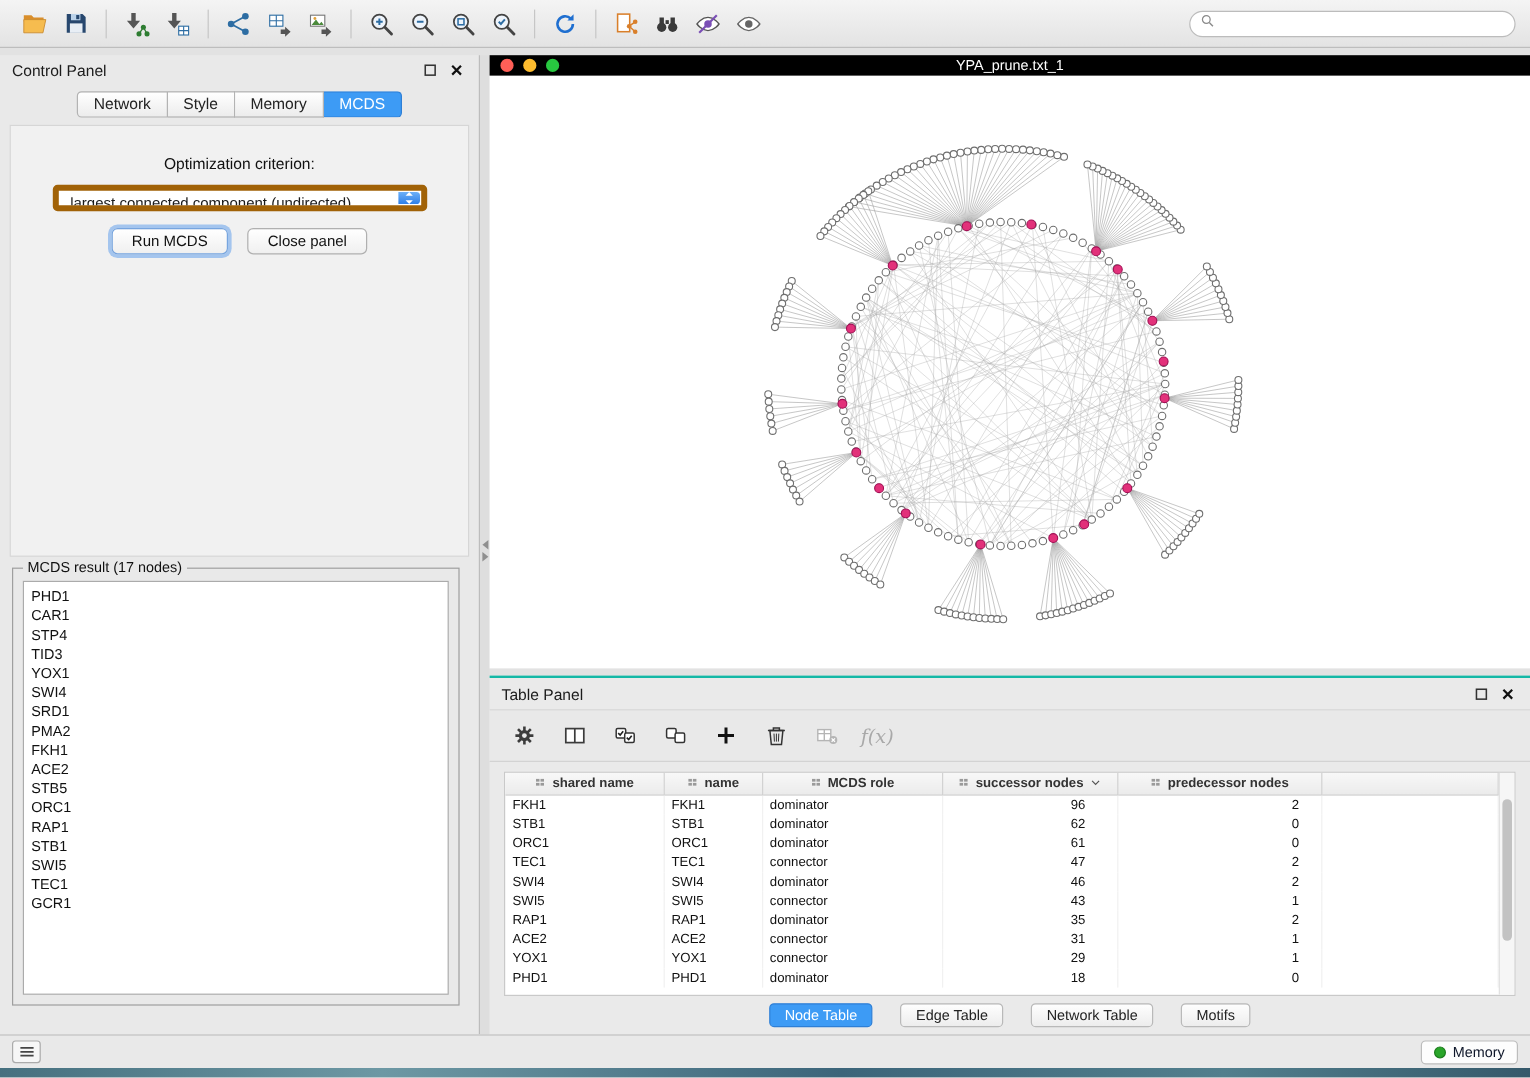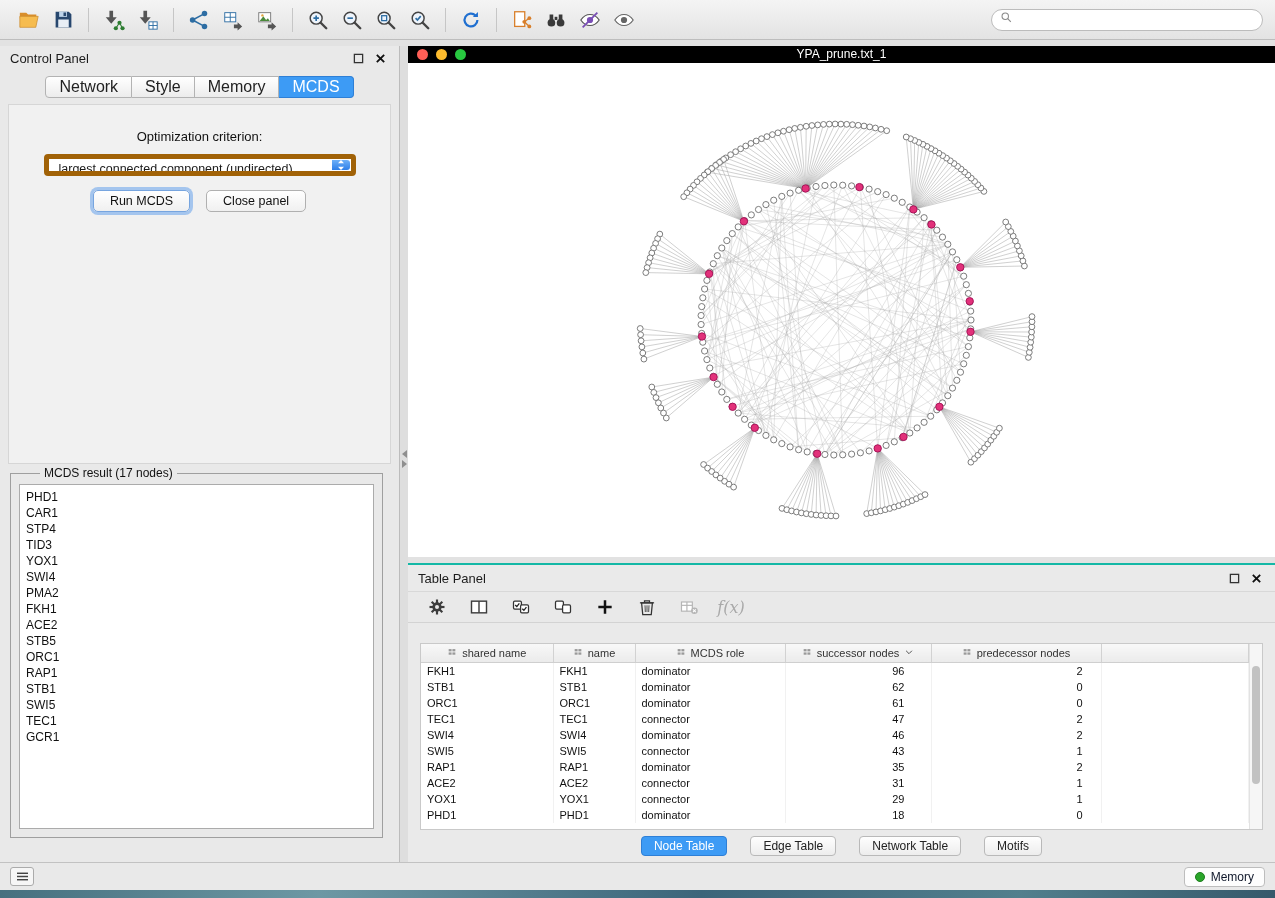--- a/index.html
+++ b/index.html
@@ -13,58 +13,58 @@
 .sep{width:1px;height:24px;background:#c6c6c6;margin:0 8px}
 .search{margin-left:auto;width:272px;height:22px;border:1px solid #bcbcbc;border-radius:12px;background:#fff;display:flex;align-items:center;padding:0 8px;gap:6px}
 .search input{border:none;outline:none;flex:1;font-size:12px;background:transparent}
 
 
 .control-panel{position:absolute;top:46px;left:0;width:400px;bottom:36px;background:#e9e9e9;border-right:1px solid #bcbcbc}
 .cp-header{height:24px;display:flex;align-items:center;padding:0 10px;font-size:13px;color:#1c1c1c}
 .cp-header .spacer{flex:1}
 .winbtn{width:17px;height:17px;display:flex;align-items:center;justify-content:center;margin-left:5px}
 .cp-tabs{display:flex;justify-content:center;margin-top:6px}
-.cp-tab{font-size:16px;padding:3px 13px;background:linear-gradient(#ffffff,#ececec);border:1px solid #b3b3b3;border-left:none;color:#222;line-height:14px}
+.cp-tab{font-size:13px;padding:3px 13px;background:linear-gradient(#ffffff,#ececec);border:1px solid #b3b3b3;border-left:none;color:#222;line-height:14px}
 .cp-tab:first-child{border-left:1px solid #b3b3b3;border-radius:4px 0 0 4px}
 .cp-tab:last-child{border-radius:0 4px 4px 0}
 .cp-tab.selected{background:#3d9bf5;color:#fff;border-color:#2e7fd6}
 .cp-inner{position:absolute;top:58px;left:8px;right:8px;height:360px;background:#f1f1f1;border:1px solid #d6d6d6}
 .opt-label{text-align:center;font-size:13px;margin-top:24px;color:#111}
 .opt-select{margin:10px auto 0;width:312px;height:22px;position:relative;background:#fff;border:5px solid #a16207;border-radius:4px;font-size:12.5px;line-height:20px;padding:0 26px 0 10px;white-space:nowrap;overflow:hidden}
 .opt-stepper{position:absolute;right:1px;top:1px;bottom:1px;width:18px;background:linear-gradient(#6db0f8,#2e7fe8);border-radius:0 3px 3px 0;display:flex;align-items:center;justify-content:center}
 .btn-row{display:flex;justify-content:center;gap:16px;margin-top:14px}
 .mac-btn{font-size:12.5px;height:22px;padding:0 16px;background:linear-gradient(#ffffff,#f0f0f0);border:1px solid #b0b0b0;border-radius:5px;color:#111;font-family:"Liberation Sans",sans-serif}
 .focus-ring{box-shadow:0 0 0 3px rgba(100,160,235,.55);border-color:#77a5df}
 .result-fieldset{position:absolute;left:10px;right:16px;top:420px;bottom:24px;border:1px solid #9f9f9f;padding:4px 8px 8px}
-.result-fieldset legend{font-size:12px;padding:0 4px;margin-left:21px;color:#111}
+.result-fieldset legend{font-size:12px;padding:0 4px;margin-left:0;color:#111}
 .result-list{width:100%;height:100%;background:#fff;border:1px solid #ababab;padding:4px 6px;overflow:hidden;line-height:16px;font-size:12px;color:#111}
 
 
 .v-splitter{position:absolute;left:400px;top:46px;width:8px;bottom:36px;background:#dedede}
 .v-splitter .handle{position:absolute;top:402px;left:0;width:8px;height:22px;display:flex;flex-direction:column;align-items:center;justify-content:center;gap:2px}
 .tri-l{width:0;height:0;border-top:4px solid transparent;border-bottom:4px solid transparent;border-right:5px solid #8f8f8f}
 .tri-r{width:0;height:0;border-top:4px solid transparent;border-bottom:4px solid transparent;border-left:5px solid #8f8f8f}
 
 
 .net-window{position:absolute;left:408px;top:46px;right:0;height:511px}
 .net-titlebar{height:17px;background:#000;color:#fff;font-size:12px;text-align:center;line-height:16px;position:relative}
 .traffic{position:absolute;left:9px;top:3px;display:flex;gap:8px}
 .light{width:11px;height:11px;border-radius:50%}
 .net-canvas{display:block;width:867px;height:494px;background:#fff}
 
 
 .table-panel{position:absolute;left:408px;top:563px;right:0;bottom:36px;background:#eaeaea;border-top:2px solid #14b8a6}
 .tp-header{height:26px;display:flex;align-items:center;padding:0 10px;font-size:13px;color:#1c1c1c}
 .tp-header .spacer{flex:1}
-.tp-toolbar{display:flex;align-items:center;gap:16px;padding:0 16px;height:32px;background:#e9e9e9;border-top:1px solid #d8d8d8;border-bottom:1px solid #d3d3d3}
+.tp-toolbar{display:flex;align-items:center;gap:16px;padding:0 16px;height:44px;background:#e9e9e9;border-top:1px solid #d8d8d8;border-bottom:1px solid #d3d3d3}
 .ttbtn{width:26px;height:26px;display:flex;align-items:center;justify-content:center}
 .fx{font-family:"DejaVu Serif",serif;font-style:italic;color:#a9a9a9;font-size:16px}
 .tp-tablewrap{position:absolute;top:78px;left:12px;right:12px;bottom:32px;background:#fff;border:1px solid #c9c9c9;overflow:hidden}
 table.node-table{border-collapse:collapse;width:calc(100% - 13px);table-layout:fixed;font-size:11px}
-table.node-table th{height:18px;background:linear-gradient(#f8f8f8,#ebebeb);border-right:1px solid #d2d2d2;border-bottom:1px solid #cfcfcf;font-weight:normal;color:#333;padding:0}
+table.node-table th{height:18px;background:linear-gradient(#f8f8f8,#ebebeb);border-right:1px solid #d2d2d2;border-bottom:1px solid #cfcfcf;font-weight:bold;color:#333;padding:0}
 .th-inner{display:flex;align-items:center;justify-content:center;gap:5px;height:18px}
 table.node-table td{height:16px;padding:0 6px;border-right:1px solid #f1f1f1;color:#111;overflow:hidden;white-space:nowrap}
 td.num{text-align:right}
 td.num.succ{padding-right:26px}
 td.num.pred{padding-right:18px}
 .vscroll{position:absolute;top:0;right:0;bottom:0;width:13px;background:#f6f6f6;border-left:1px solid #e2e2e2}
 .vthumb{position:absolute;left:2px;right:2px;top:22px;height:118px;background:#c2c2c2;border-radius:5px}
 .tp-tabs{position:absolute;bottom:6px;left:0;right:0;display:flex;justify-content:center;gap:23px}
 .tp-tab{font-size:12px;padding:2px 12px;background:linear-gradient(#fefefe,#ededed);border:1px solid #b9b9b9;border-radius:4px;color:#222;line-height:14px}
 .tp-tab.selected{background:#3d9bf5;color:#fff;border-color:#2e7fd6}
@@ -266,20 +266,21 @@
   </div>
   <fieldset class="result-fieldset">
     <legend>MCDS result (17 nodes)</legend>
     <div class="result-list">
         <div>PHD1</div>
         <div>CAR1</div>
         <div>STP4</div>
         <div>TID3</div>
         <div>YOX1</div>
         <div>SWI4</div>
+        <div>SRD1</div>
         <div>PMA2</div>
         <div>FKH1</div>
         <div>ACE2</div>
         <div>STB5</div>
         <div>ORC1</div>
         <div>RAP1</div>
         <div>STB1</div>
         <div>SWI5</div>
         <div>TEC1</div>
         <div>GCR1</div>

